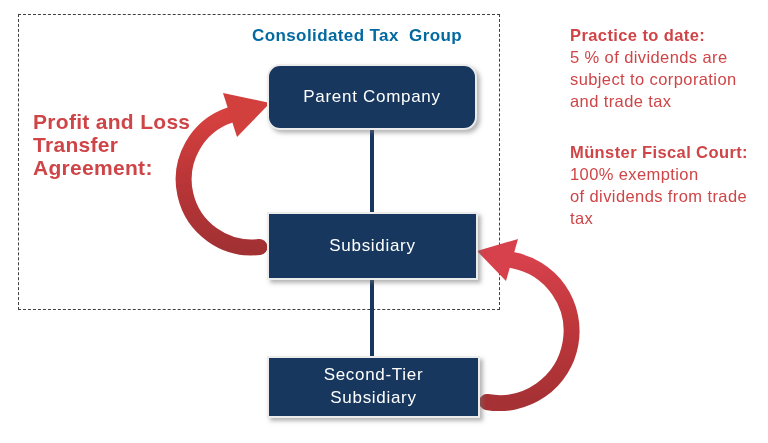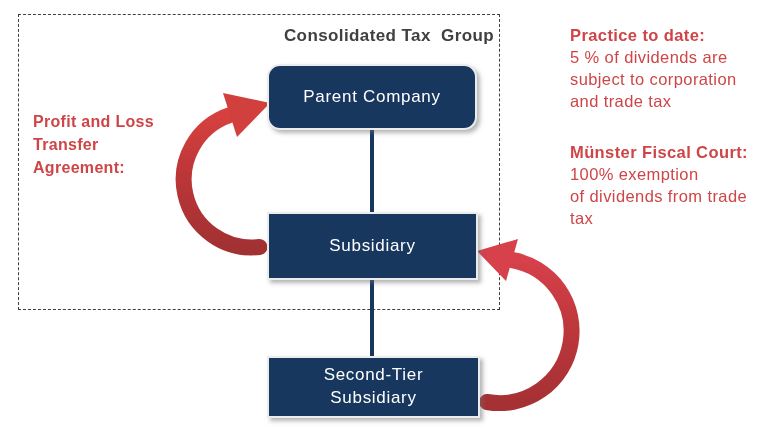--- a/index.html
+++ b/index.html
@@ -6,41 +6,41 @@
   .stage {
     position:relative; width:768px; height:443px; background:#ffffff;
     font-family:"Liberation Sans", sans-serif; overflow:hidden;
   }
   .dashed-box {
     position:absolute; left:18px; top:14px; width:480px; height:294px;
     border:1px dashed #3f3f3f; background:transparent;
   }
   .group-title {
     position:absolute; left:252px; top:26px; width:242px;
-    text-align:right; font-size:17px; font-weight:bold; color:#404040;
+    text-align:left; font-size:17px; font-weight:bold; color:#0369a1;
     letter-spacing:0.4px; white-space:pre;
   }
   .arrows-layer { position:absolute; left:0; top:0; width:768px; height:443px; }
   .node {
     position:absolute; box-sizing:border-box;
     background:#17375E; border:2px solid #ececec;
     box-shadow:3px 3px 4px rgba(110,110,110,0.5);
     color:#ffffff; display:flex; flex-direction:column;
     align-items:center; justify-content:center; text-align:center;
     font-size:17px; letter-spacing:0.7px; line-height:1.35;
   }
   .node-parent     { left:267px; top:64px;  width:210px; height:66px;border-radius:13px; }
   .node-subsidiary { left:267px; top:212px; width:211px; height:68px; }
   .node-second     { left:267px; top:356px; width:213px; height:62px; }
   .vline { position:absolute; width:4px; background:#17375E; left:370px; }
   .vline-1 { top:130px; height:82px; }
   .vline-2 { top:280px; height:78px; }
   .red { color:#CF4547; }
   .left-note {
-    position:absolute; left:33px; top:110px; font-size:16px; font-weight:bold;
+    position:absolute; left:33px; top:110px; font-size:21px; font-weight:bold;
     line-height:23px; letter-spacing:0.3px; white-space:nowrap;
   }
   .right-notes {
     position:absolute; left:570px; top:24px; width:200px;
     font-size:16.5px; line-height:22px; letter-spacing:0.4px; white-space:nowrap;
   }
   .note-title { font-weight:bold; }
   .note-block-2 { margin-top:29px; }
   .dividends-label {
     position:absolute; left:477px; top:326px; font-size:17px; font-weight:bold;

